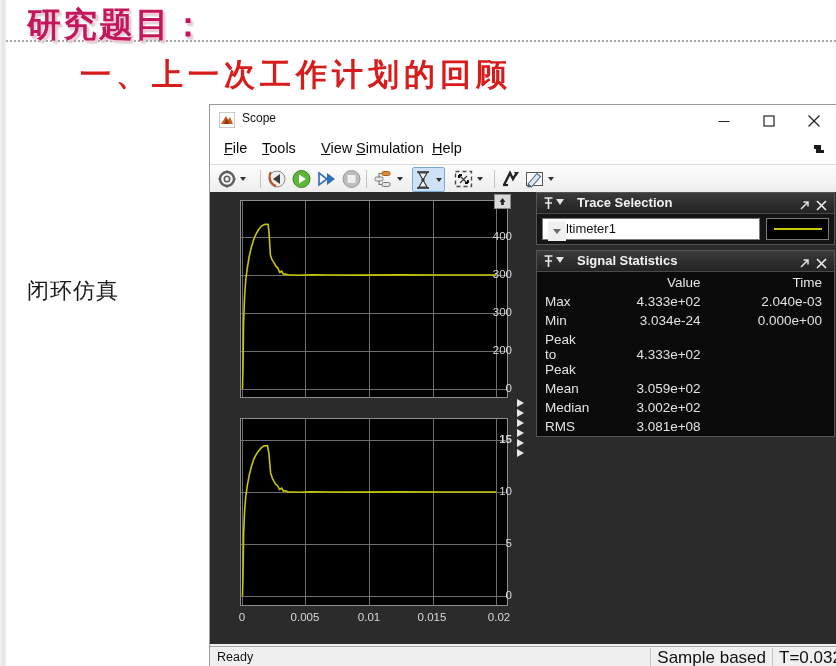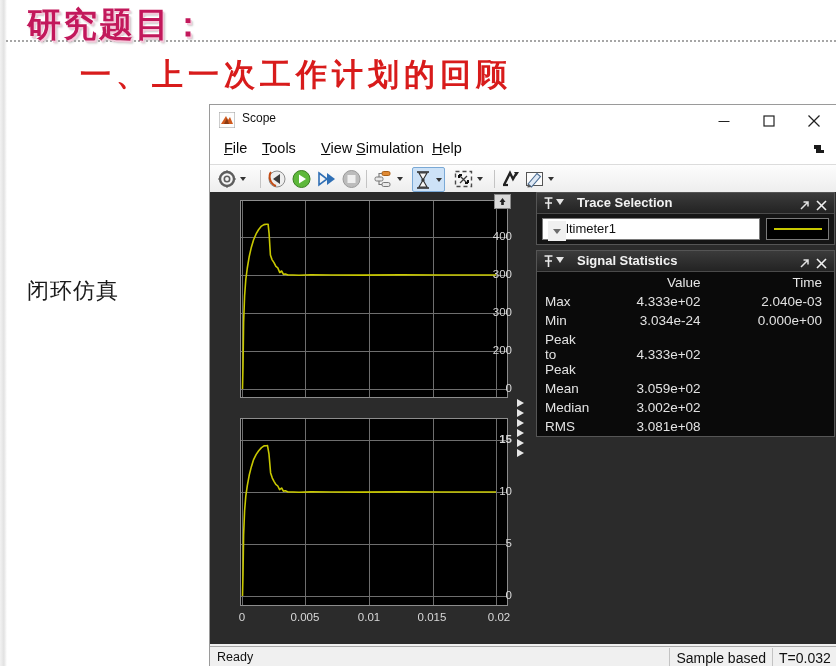--- a/index.html
+++ b/index.html
@@ -104,21 +104,21 @@
   table.stats td{font-size:13.5px;color:#e2e2e2;padding:2px 0;}
   table.stats td.lbl{text-align:left;padding-left:8px;}
   table.stats td.val,table.stats th.val{text-align:right;padding-right:18px;width:112px;}
   table.stats td.tm,table.stats th.tm{text-align:right;padding-right:12px;width:104px;}
 
   
   .statusbar{position:absolute;left:0;top:541px;width:627px;height:21px;
      background:#f0f0f0;border-top:1px solid #a8a8a8;box-sizing:border-box;}
   .sb-text{position:absolute;left:7px;top:3px;font-size:12.5px;color:#111;}
   .sb-cell{position:absolute;top:1px;height:19px;border-left:1px solid #c3c3c3;
-     display:flex;align-items:center;padding:0 6px;font-size:14px;color:#111;box-sizing:border-box;}
+     display:flex;align-items:center;padding:0 6px;font-size:17px;color:#111;box-sizing:border-box;}
 </style>
 </head>
 <body>
 
 <div class="slide">
   <div class="slide-edge"></div>
   <div class="dotted-rule"></div>
   <div class="title-cn">研究题目：</div>
   <div class="subtitle-cn">一、上一次工作计划的回顾</div>
   <div class="left-note">闭环仿真</div>

